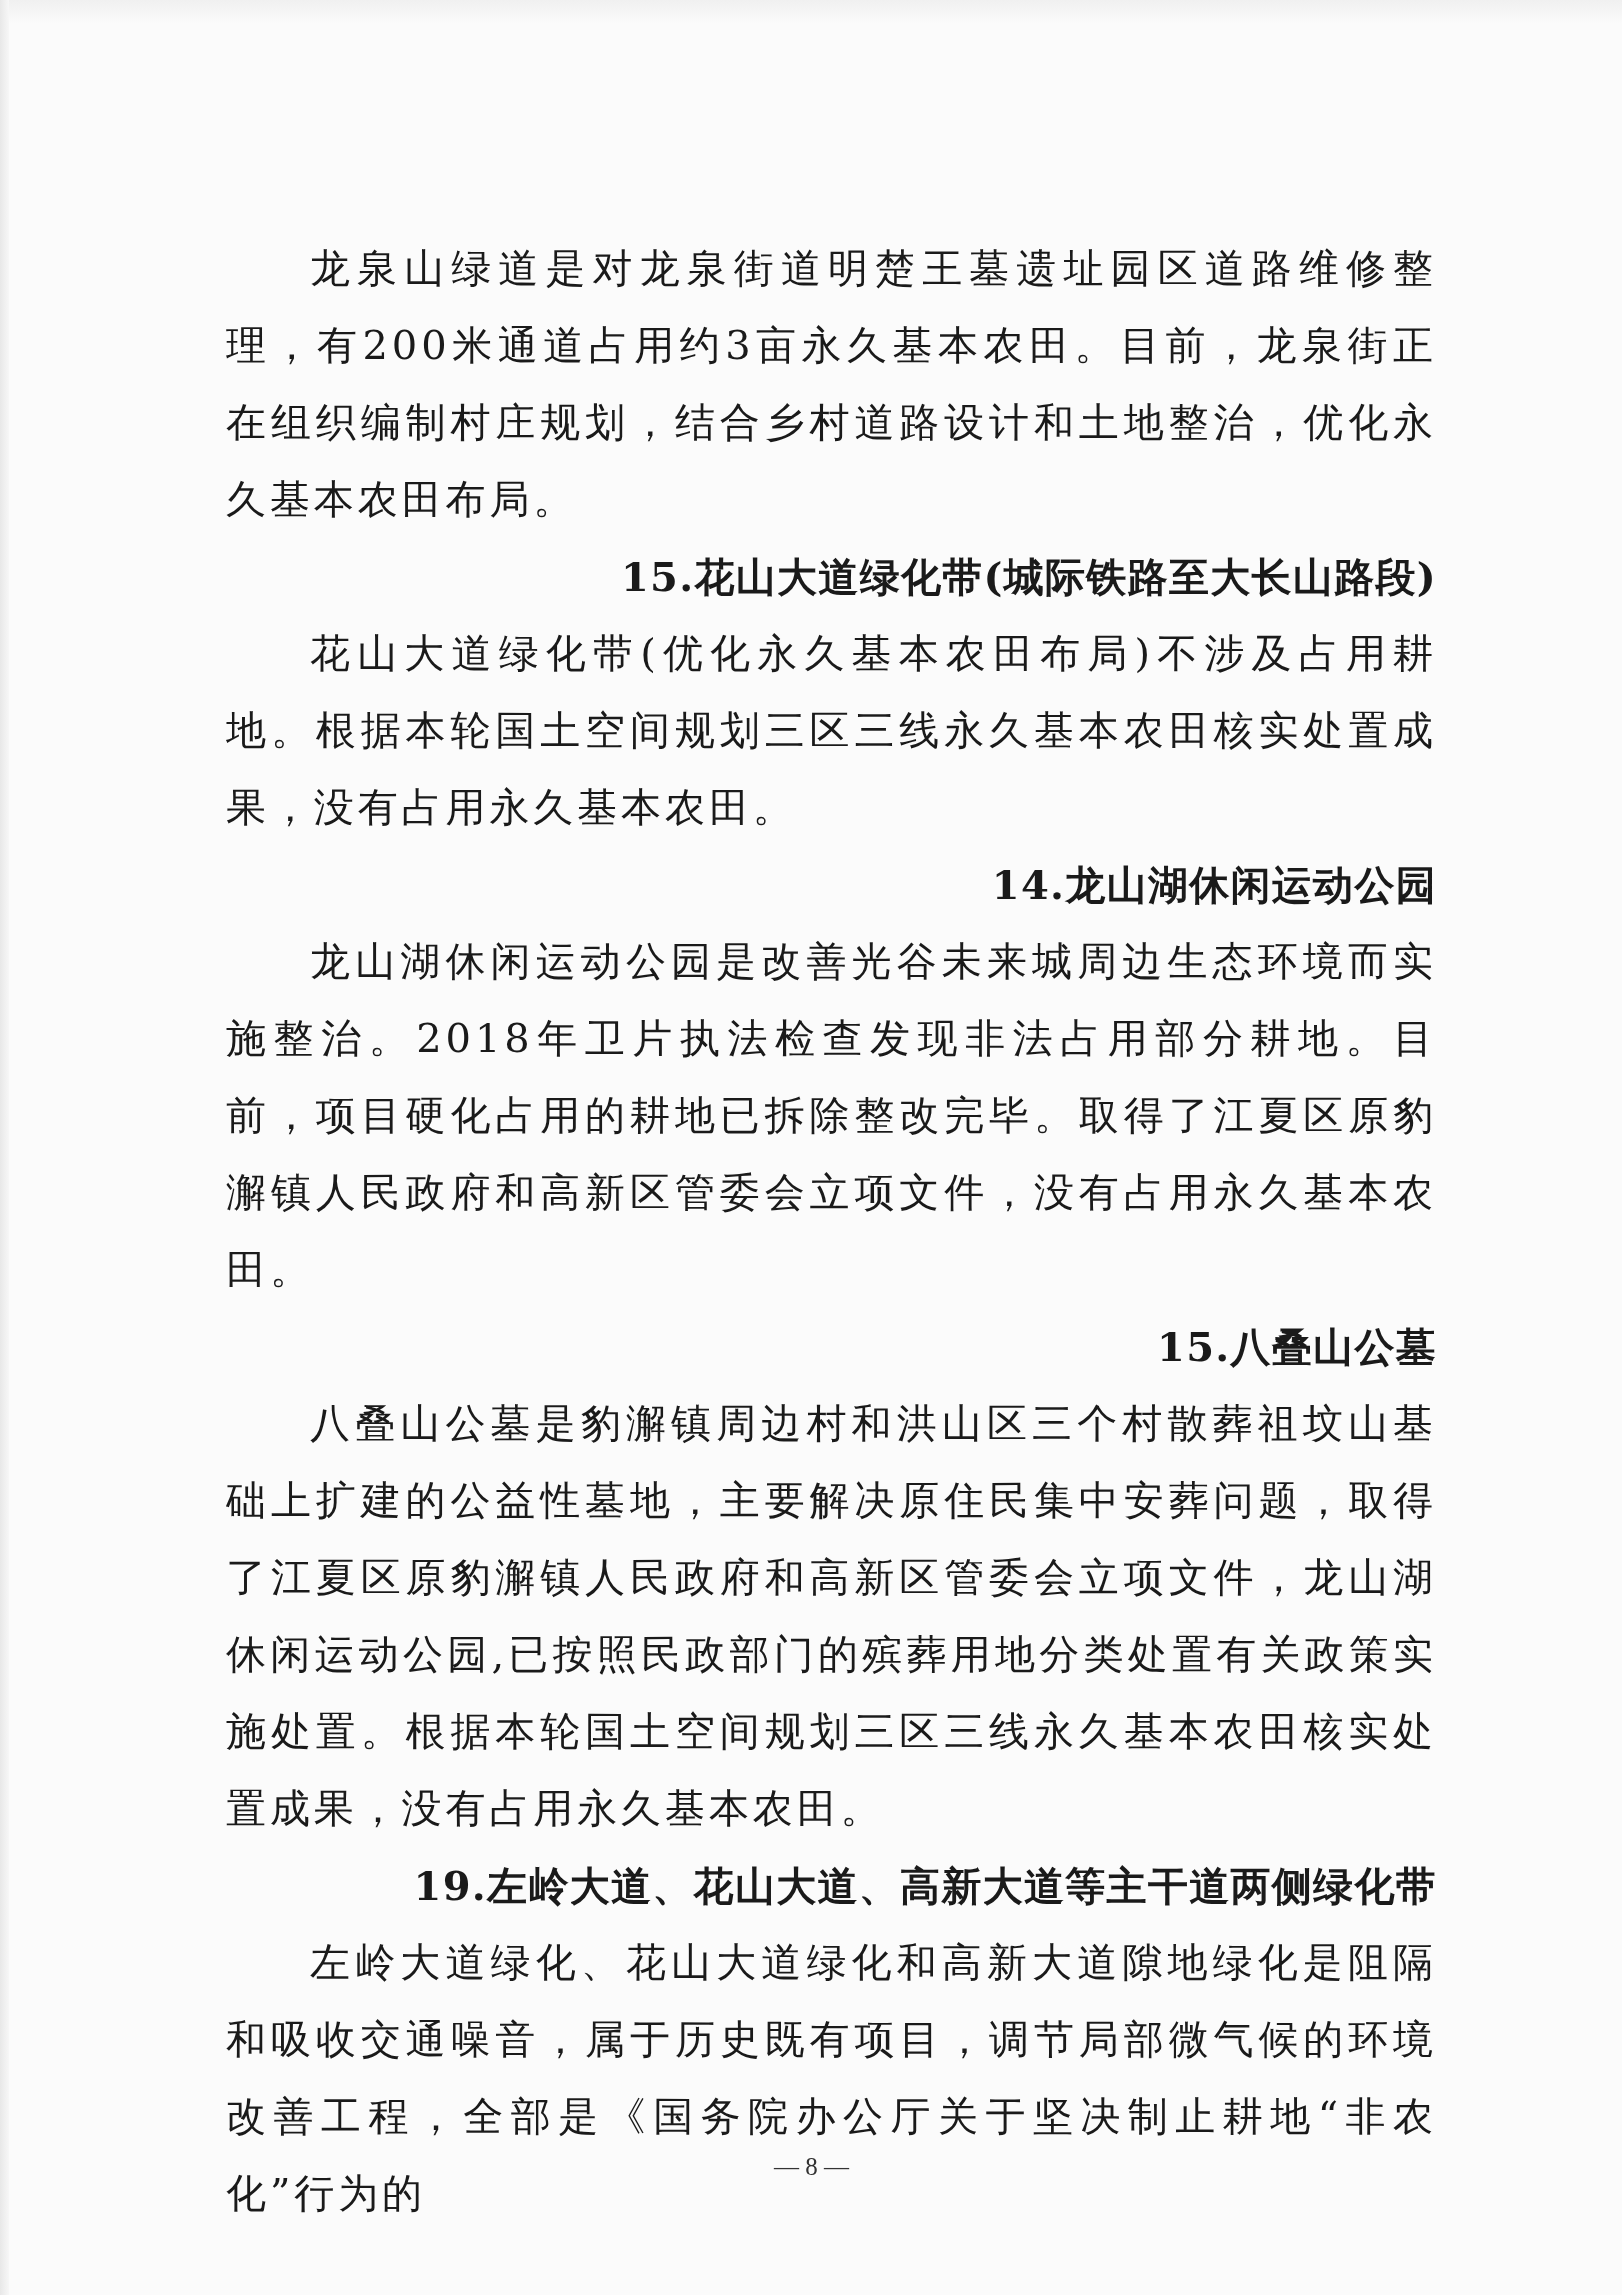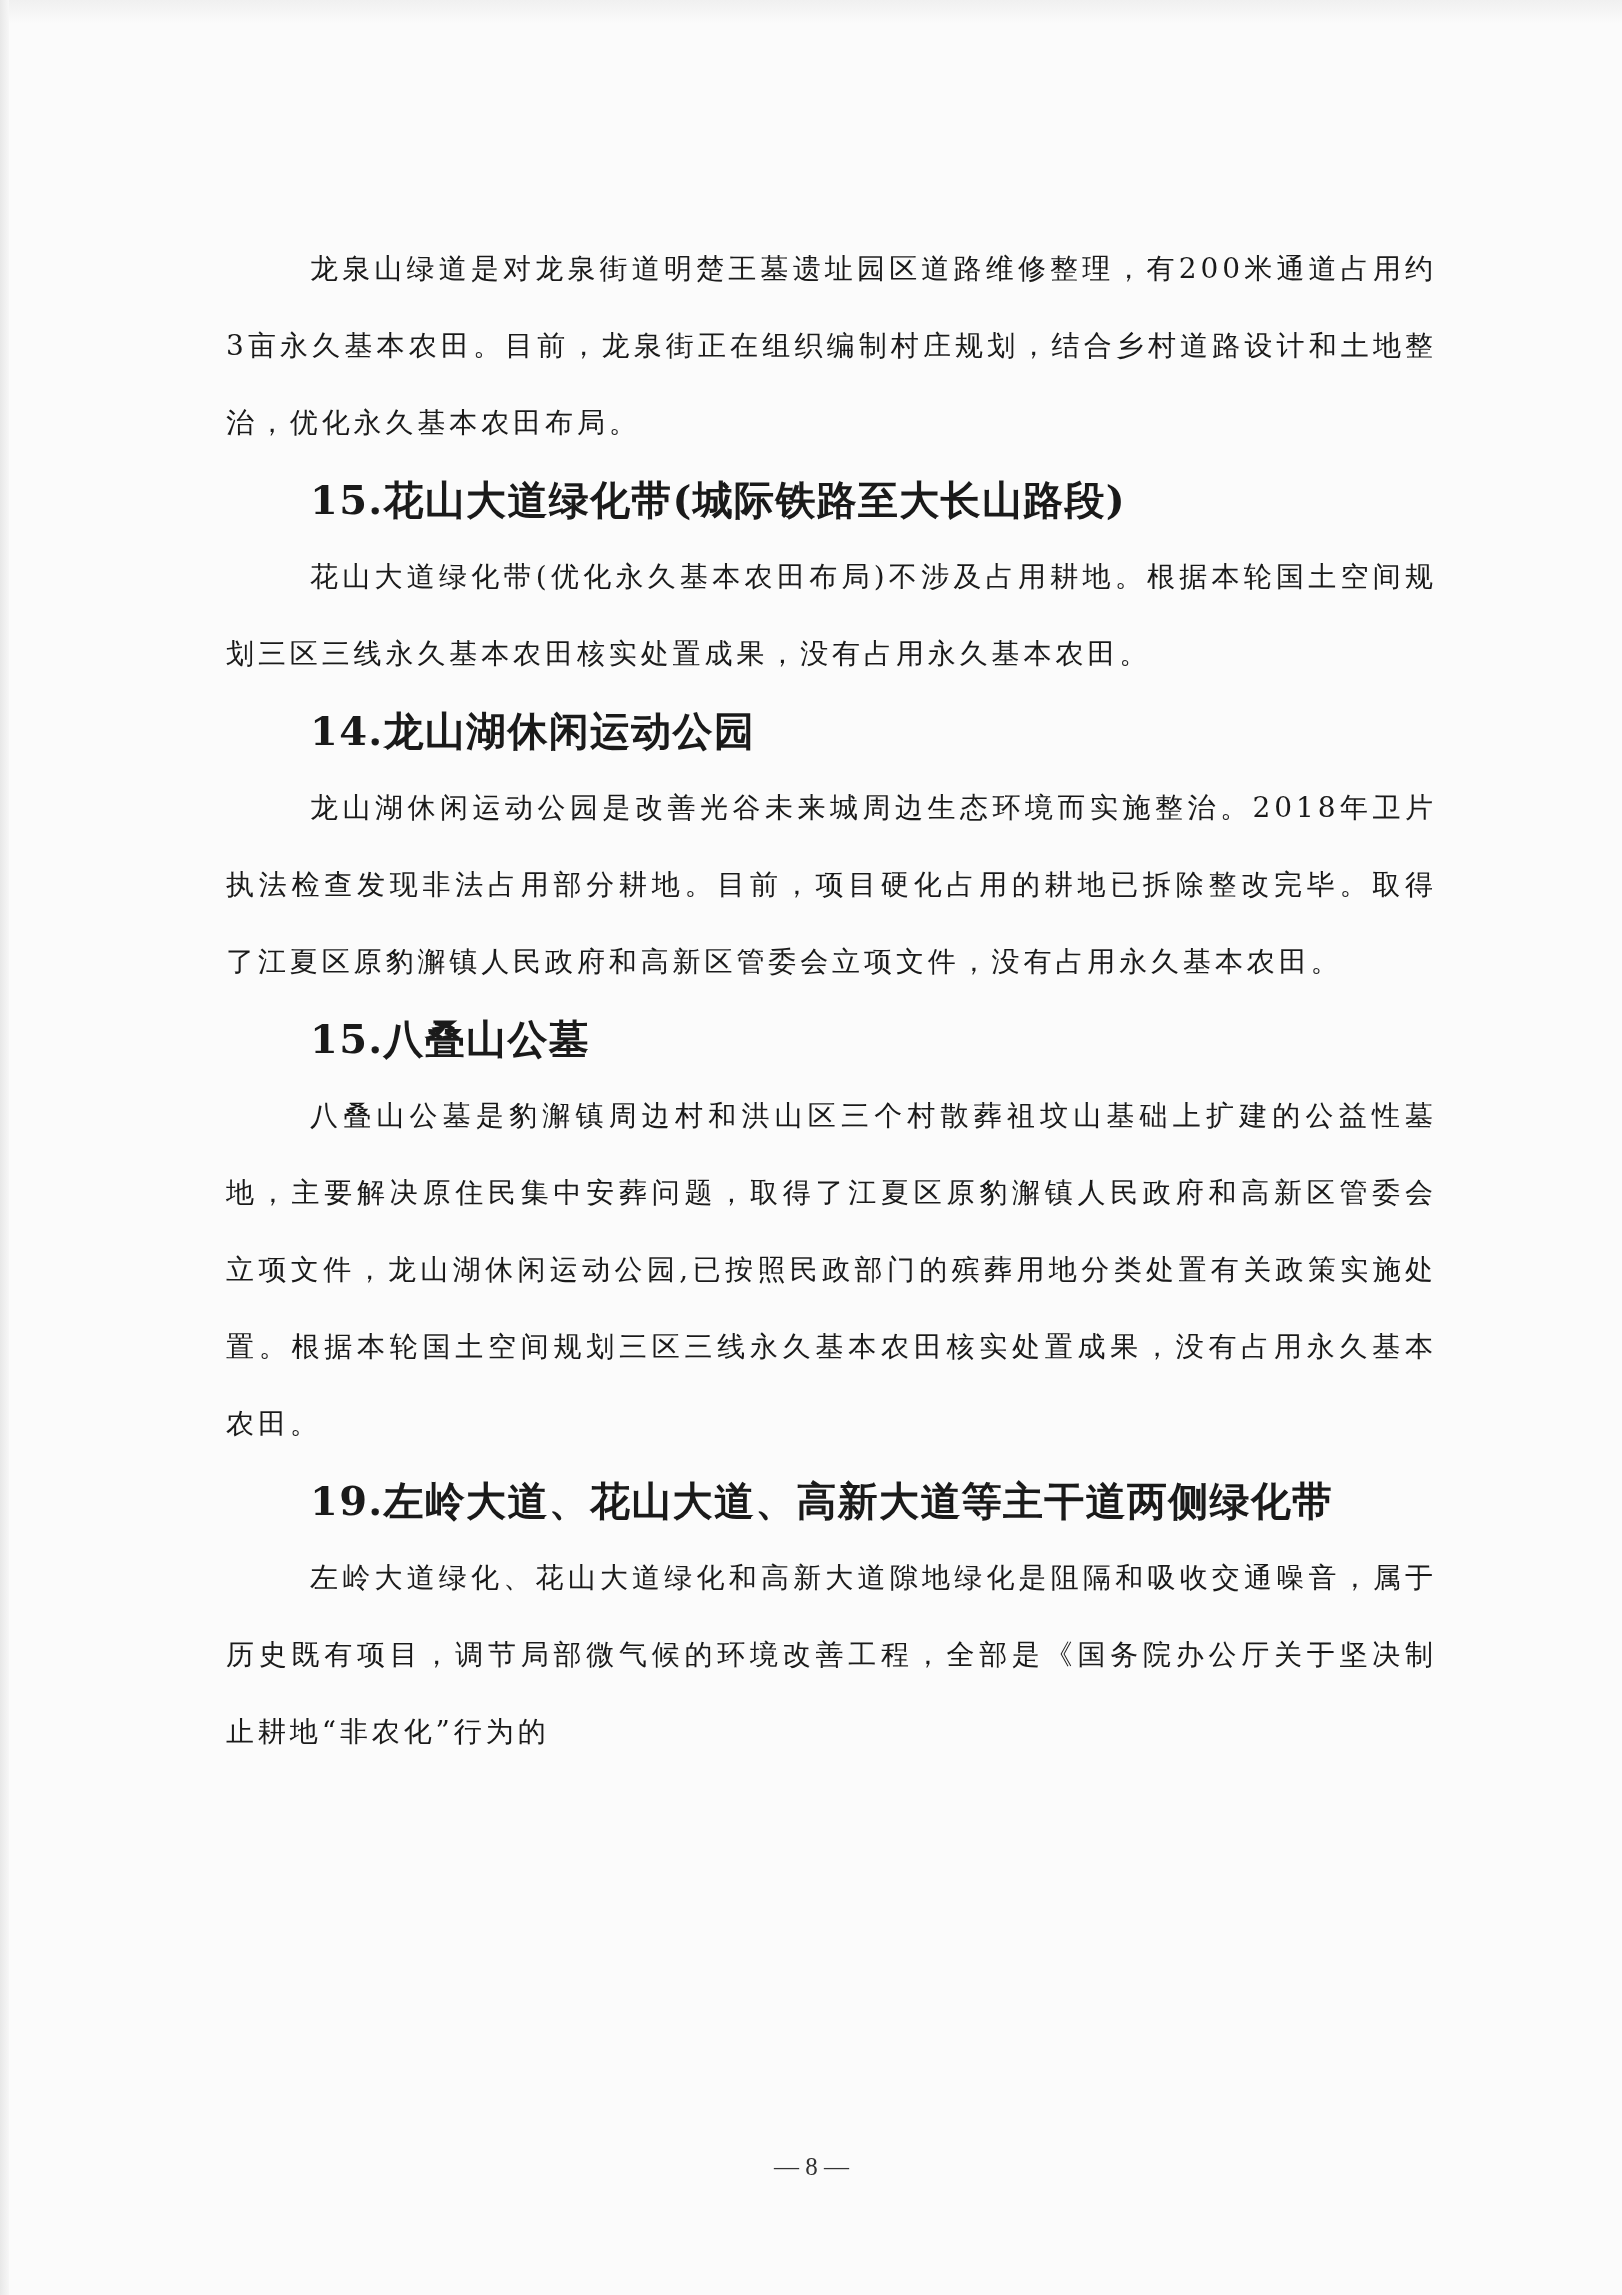--- a/index.html
+++ b/index.html
@@ -16,34 +16,35 @@
     }
     .page-top {
       position: absolute; left: 0; top: 0; width: 1623px; height: 23.6px;
       background: linear-gradient(to bottom, #f0f0f0, #fbfbfb);
     }
     .content {
       position: absolute; left: 226px; top: 230px; width: 1211px;
     }
     .para {
       margin: 0;
-      font-size: 28px;
+      font-size: 40px;
       line-height: 77px;
       letter-spacing: 3.9px;
       text-indent: 84px;
       text-align: justify;
       text-align-last: left;
     }
     .heading {
       margin: 0;
       font-size: 40px;
       line-height: 77px;
       font-weight: bold;
       text-indent: 84px;
       letter-spacing: 1.3px;
+      text-align: right;
     }
     .page-number {
       position: absolute; left: 0; width: 1623px; top: 2153px;
       text-align: center; font-size: 25px; color: #333;
       font-family: "Liberation Serif", serif;
     }
   </style>
 </head>
 <body>
 

